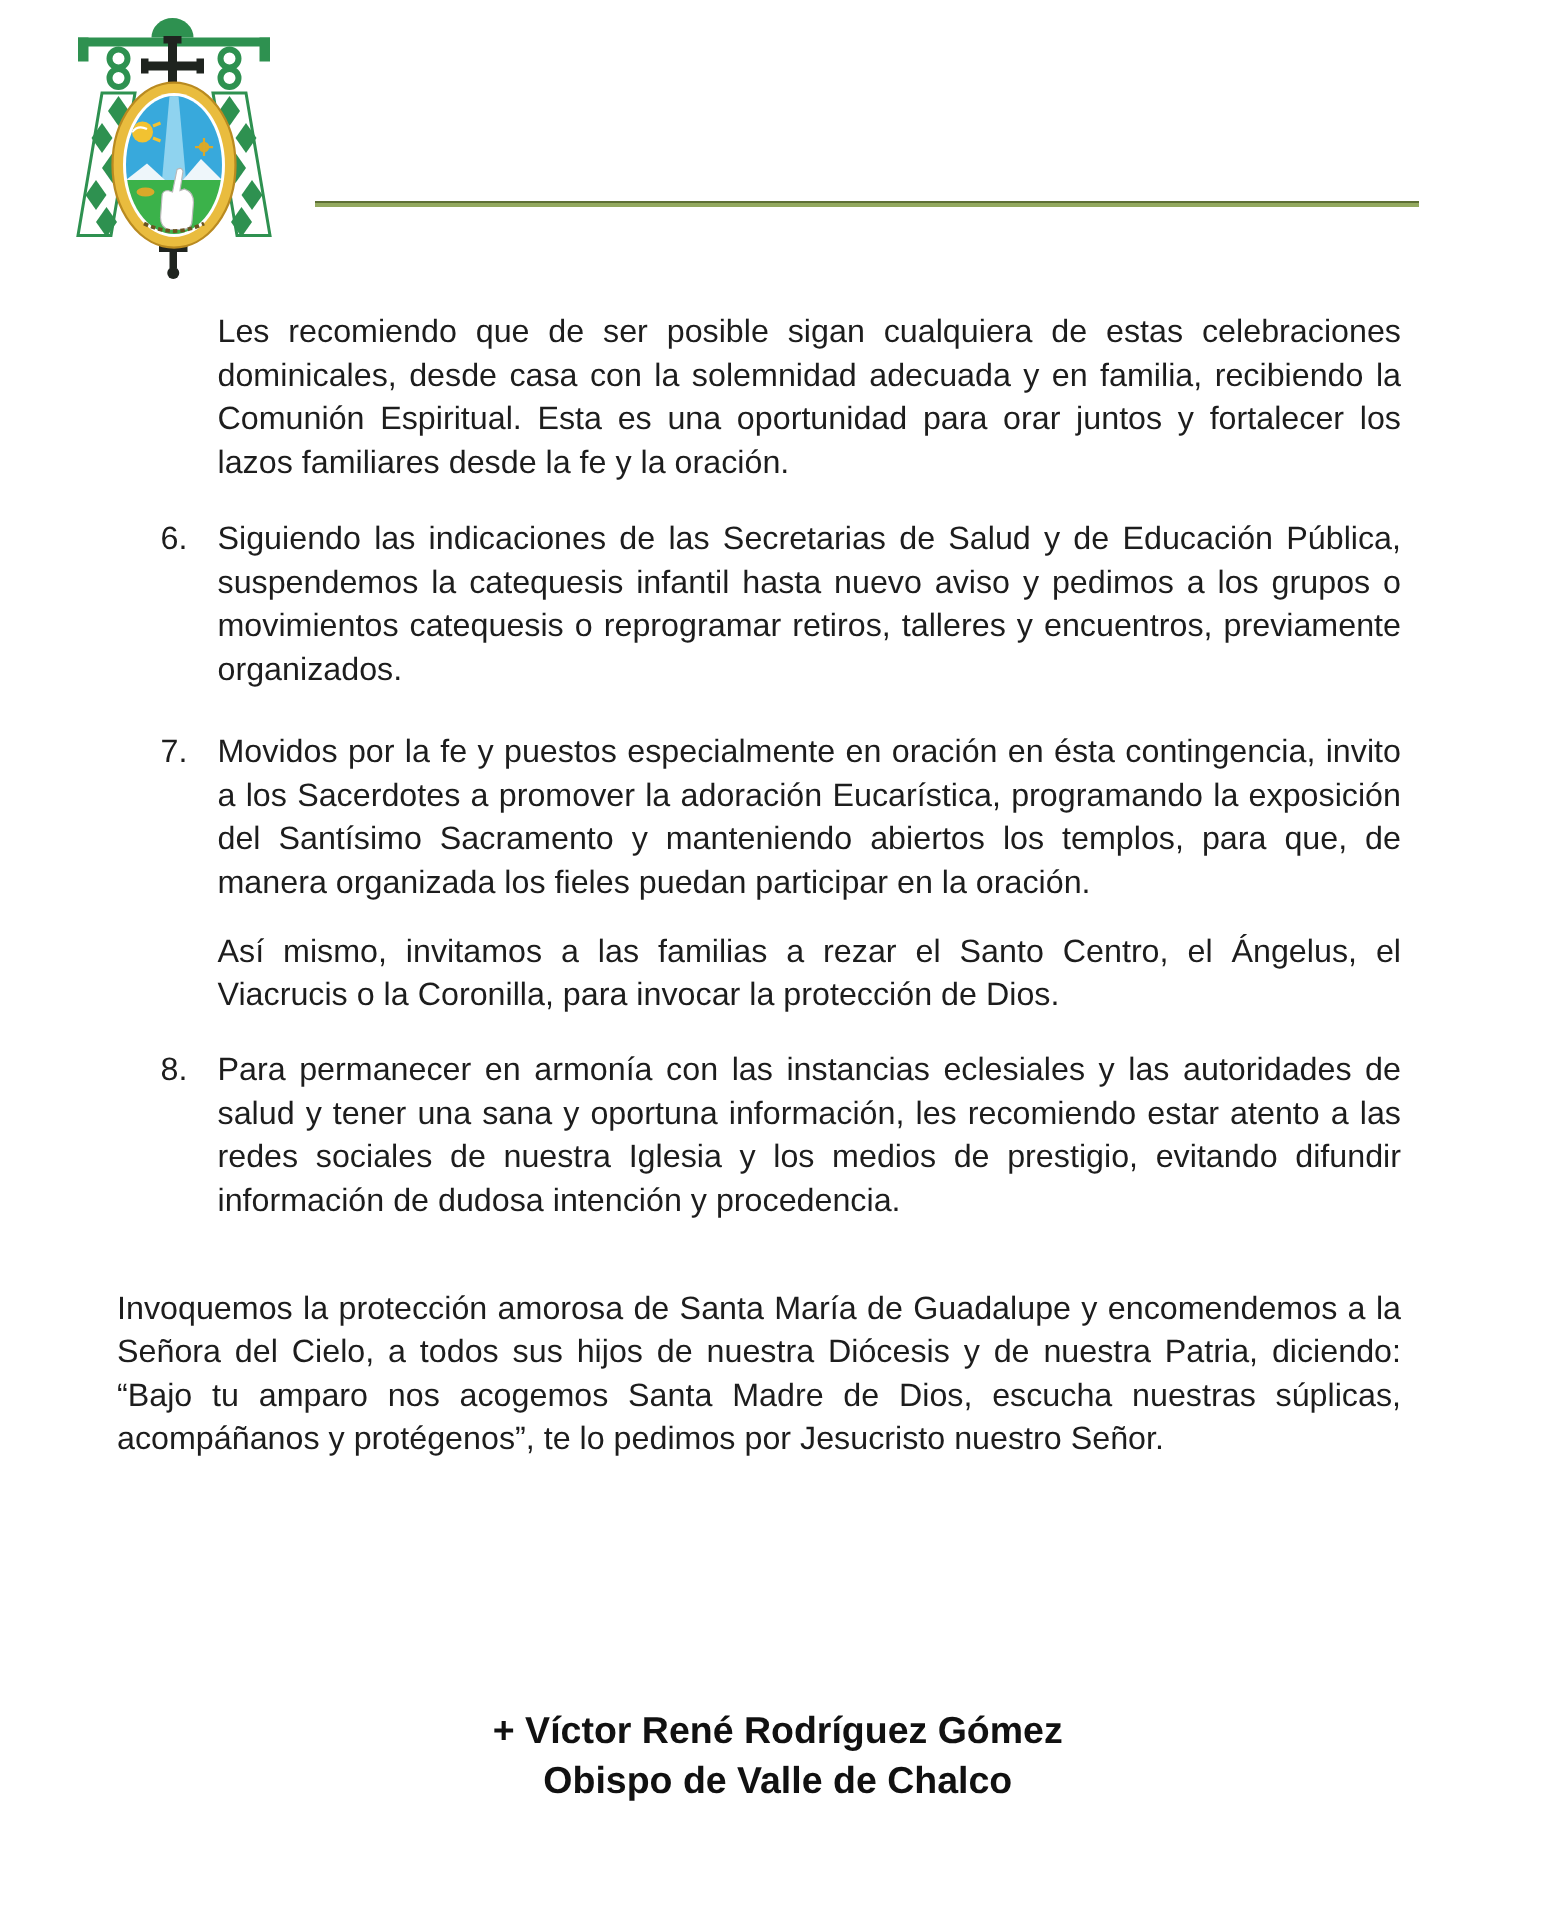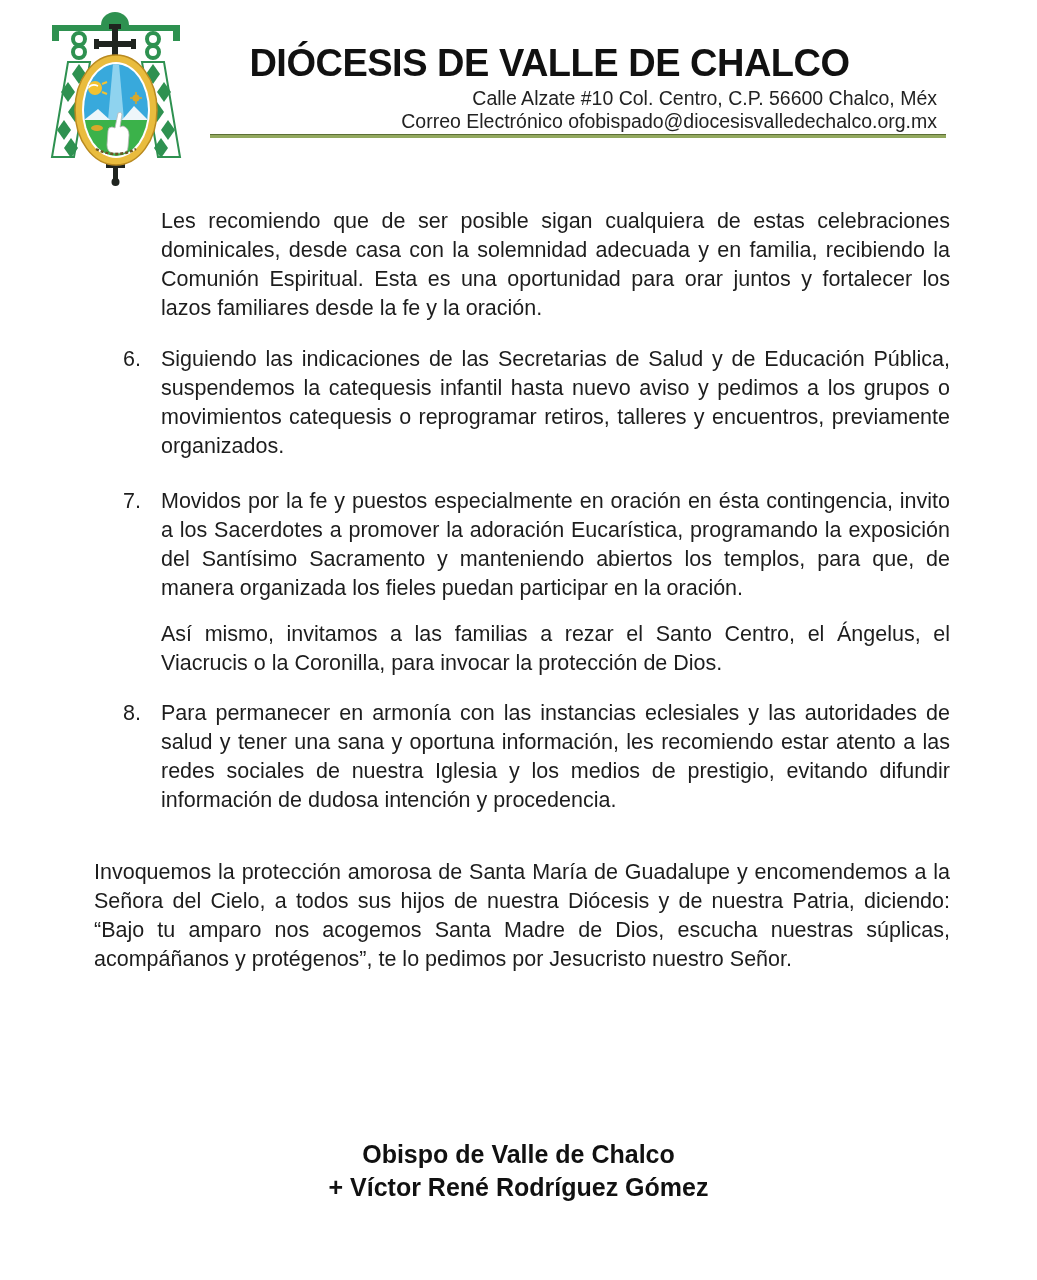--- a/index.html
+++ b/index.html
@@ -58,21 +58,20 @@
   
   .content {
     position: absolute;
     left: 78px;
     top: 207px;
     width: 856px;
     font-size: 21.5px;
     line-height: 29px;
     text-align: justify;
     color: #1d1d1d;
-    margin-left: 16px;
   }
   .p-indent { margin: 0 0 22px 67px; }
   .list-item { position: relative; padding-left: 67px; margin-bottom: 24px; }
   .list-item .num { position: absolute; left: 29px; top: 0; }
   .item-6 { margin-bottom: 26px; }
   .item-7 { margin-bottom: 17px; }
   .aside-par { margin-bottom: 21px; }
   .item-8 { margin-bottom: 43px; }
   .closing-par { margin: 0; }
 
@@ -172,25 +171,20 @@
 
         <g fill="#ffffff" stroke="#b9b9b9" stroke-width="0.8">
           <path d="M84,101 q3,-2 4,1 l-2,13 3,-1 q6,2 6,9 l-1,12 q0,6 -7,6 l-8,0 q-6,-1 -6,-8 l1,-14 q0,-4 4,-4 l3,1 z"></path>
         </g>
       </g>
 
       <path d="M62,137 q20,10 40,0" fill="none" stroke="#6b5520" stroke-width="2.5" stroke-dasharray="3,2"></path>
     </svg>
   </div>
 
-  <div class="header-text">
-    <div class="doc-title">DIÓCESIS DE VALLE DE CHALCO</div>
-    <div class="doc-address">Calle Alzate #10 Col. Centro, C.P. 56600 Chalco, Méx</div>
-    <div class="doc-email">Correo Electrónico ofobispado@diocesisvalledechalco.org.mx</div>
-  </div>
   <div class="header-rule"></div>
 
   <div class="content">
 
     <p class="p-indent">Les recomiendo que de ser posible sigan cualquiera de estas celebraciones dominicales, desde casa con la solemnidad adecuada y en familia, recibiendo la Comunión Espiritual. Esta es una oportunidad para orar juntos y fortalecer los lazos familiares desde la fe y la oración.</p>
 
     <div class="list-item item-6">
       <span class="num">6.</span>
       <span>Siguiendo las indicaciones de las Secretarias de Salud y de Educación Pública, suspendemos la catequesis infantil hasta nuevo aviso y pedimos a los grupos o movimientos catequesis o reprogramar retiros, talleres y encuentros, previamente organizados.</span>
     </div>
@@ -204,17 +198,17 @@
 
     <div class="list-item item-8">
       <span class="num">8.</span>
       <span>Para permanecer en armonía con las instancias eclesiales y las autoridades de salud y  tener una sana y oportuna información, les recomiendo estar atento a las redes sociales de nuestra Iglesia y los medios de prestigio, evitando difundir información de dudosa intención y procedencia.</span>
     </div>
 
     <p class="closing-par">Invoquemos la protección amorosa de Santa María de Guadalupe y encomendemos a la Señora del Cielo, a todos sus hijos de nuestra Diócesis y de nuestra Patria, diciendo: “Bajo tu amparo nos acogemos Santa Madre de Dios, escucha nuestras súplicas, acompáñanos y protégenos”, te lo pedimos por Jesucristo nuestro Señor.</p>
   </div>
 
   <div class="signature">
+    <div>+ Víctor René Rodríguez Gómez</div>
     <div>Obispo de Valle de Chalco</div>
-    <div>+ Víctor René Rodríguez Gómez</div>
   </div>
 
 </div>
 
 </body></html>

